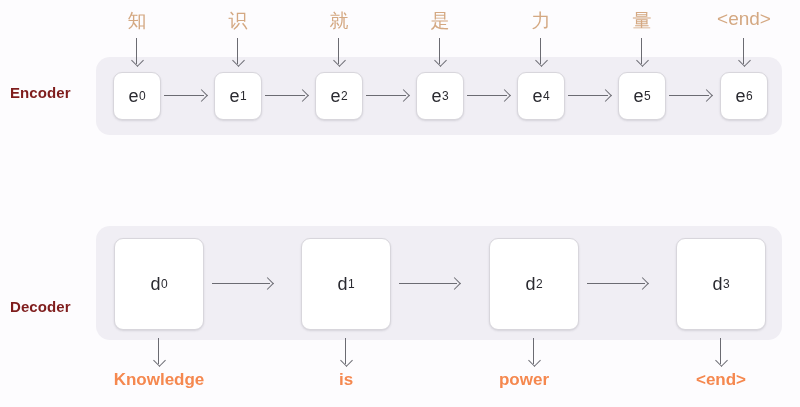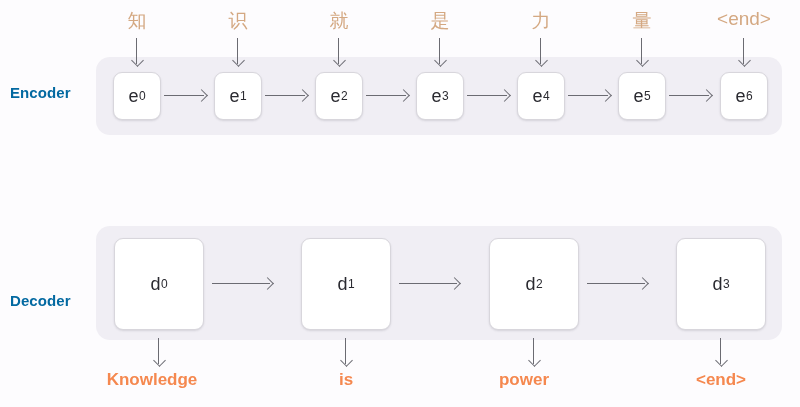--- a/index.html
+++ b/index.html
@@ -14,26 +14,26 @@
     font-family: "Liberation Sans", sans-serif;
     background: #FDFCFE;
     overflow: hidden;
   }
 
   
   .section-label {
     position: absolute;
     font-weight: bold;
     font-size: 15px;
-    color: #0369a1;
+    color: #7f1d1d;
     letter-spacing: 0.1px;
     white-space: nowrap;
   }
   #encoder-label { left: 10px; top: 84px; }
-  #decoder-label { left: 10px; top: 292px; }
+  #decoder-label { left: 10px; top: 298px; }
 
   
   .panel {
     position: absolute;
     background: #F0EEF4;
     border-radius: 14px;
   }
   #encoder-panel {
     left: 96px;
     top: 57px;
@@ -299,16 +299,16 @@
   </div>
 <div class="v-arrow v-arrow-out" style="left:528px">
     <span class="shaft"></span>
     <span class="head"></span>
   </div>
 <div class="v-arrow v-arrow-out" style="left:715px">
     <span class="shaft"></span>
     <span class="head"></span>
   </div>
 
-<div class="word-out" style="left:52px">Knowledge</div>
+<div class="word-out" style="left:59px">Knowledge</div>
 <div class="word-out" style="left:246px">is</div>
 <div class="word-out" style="left:424px">power</div>
 <div class="word-out" style="left:621px">&lt;end&gt;</div>
 
 </body></html>

